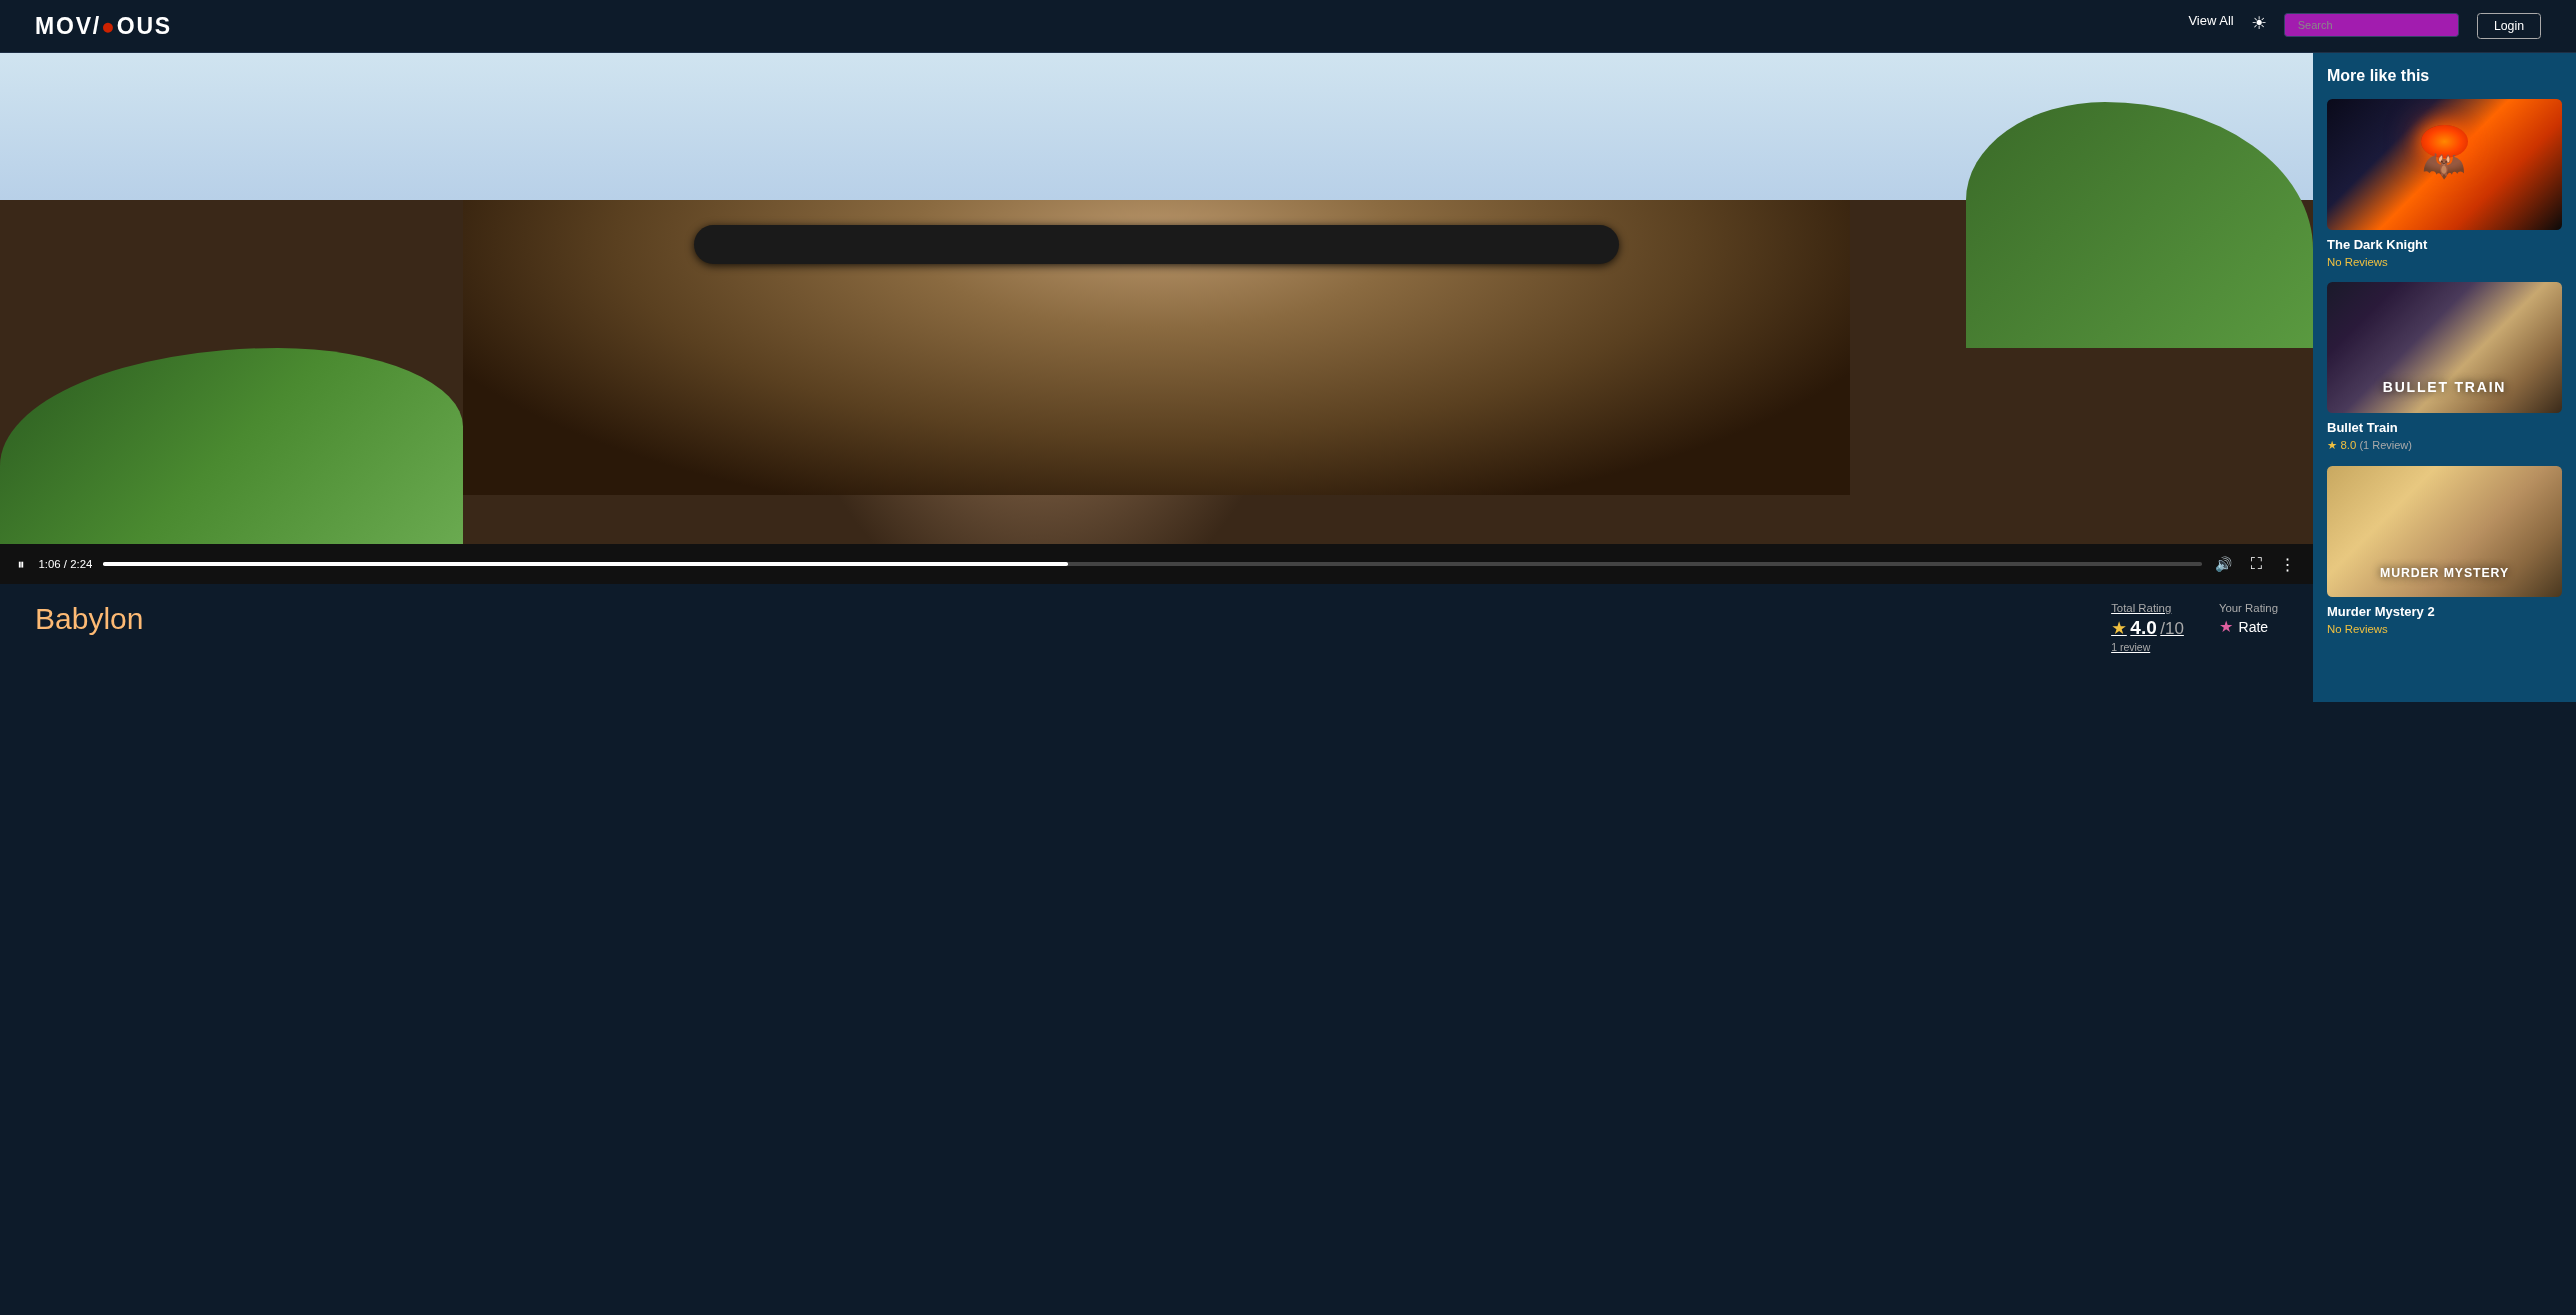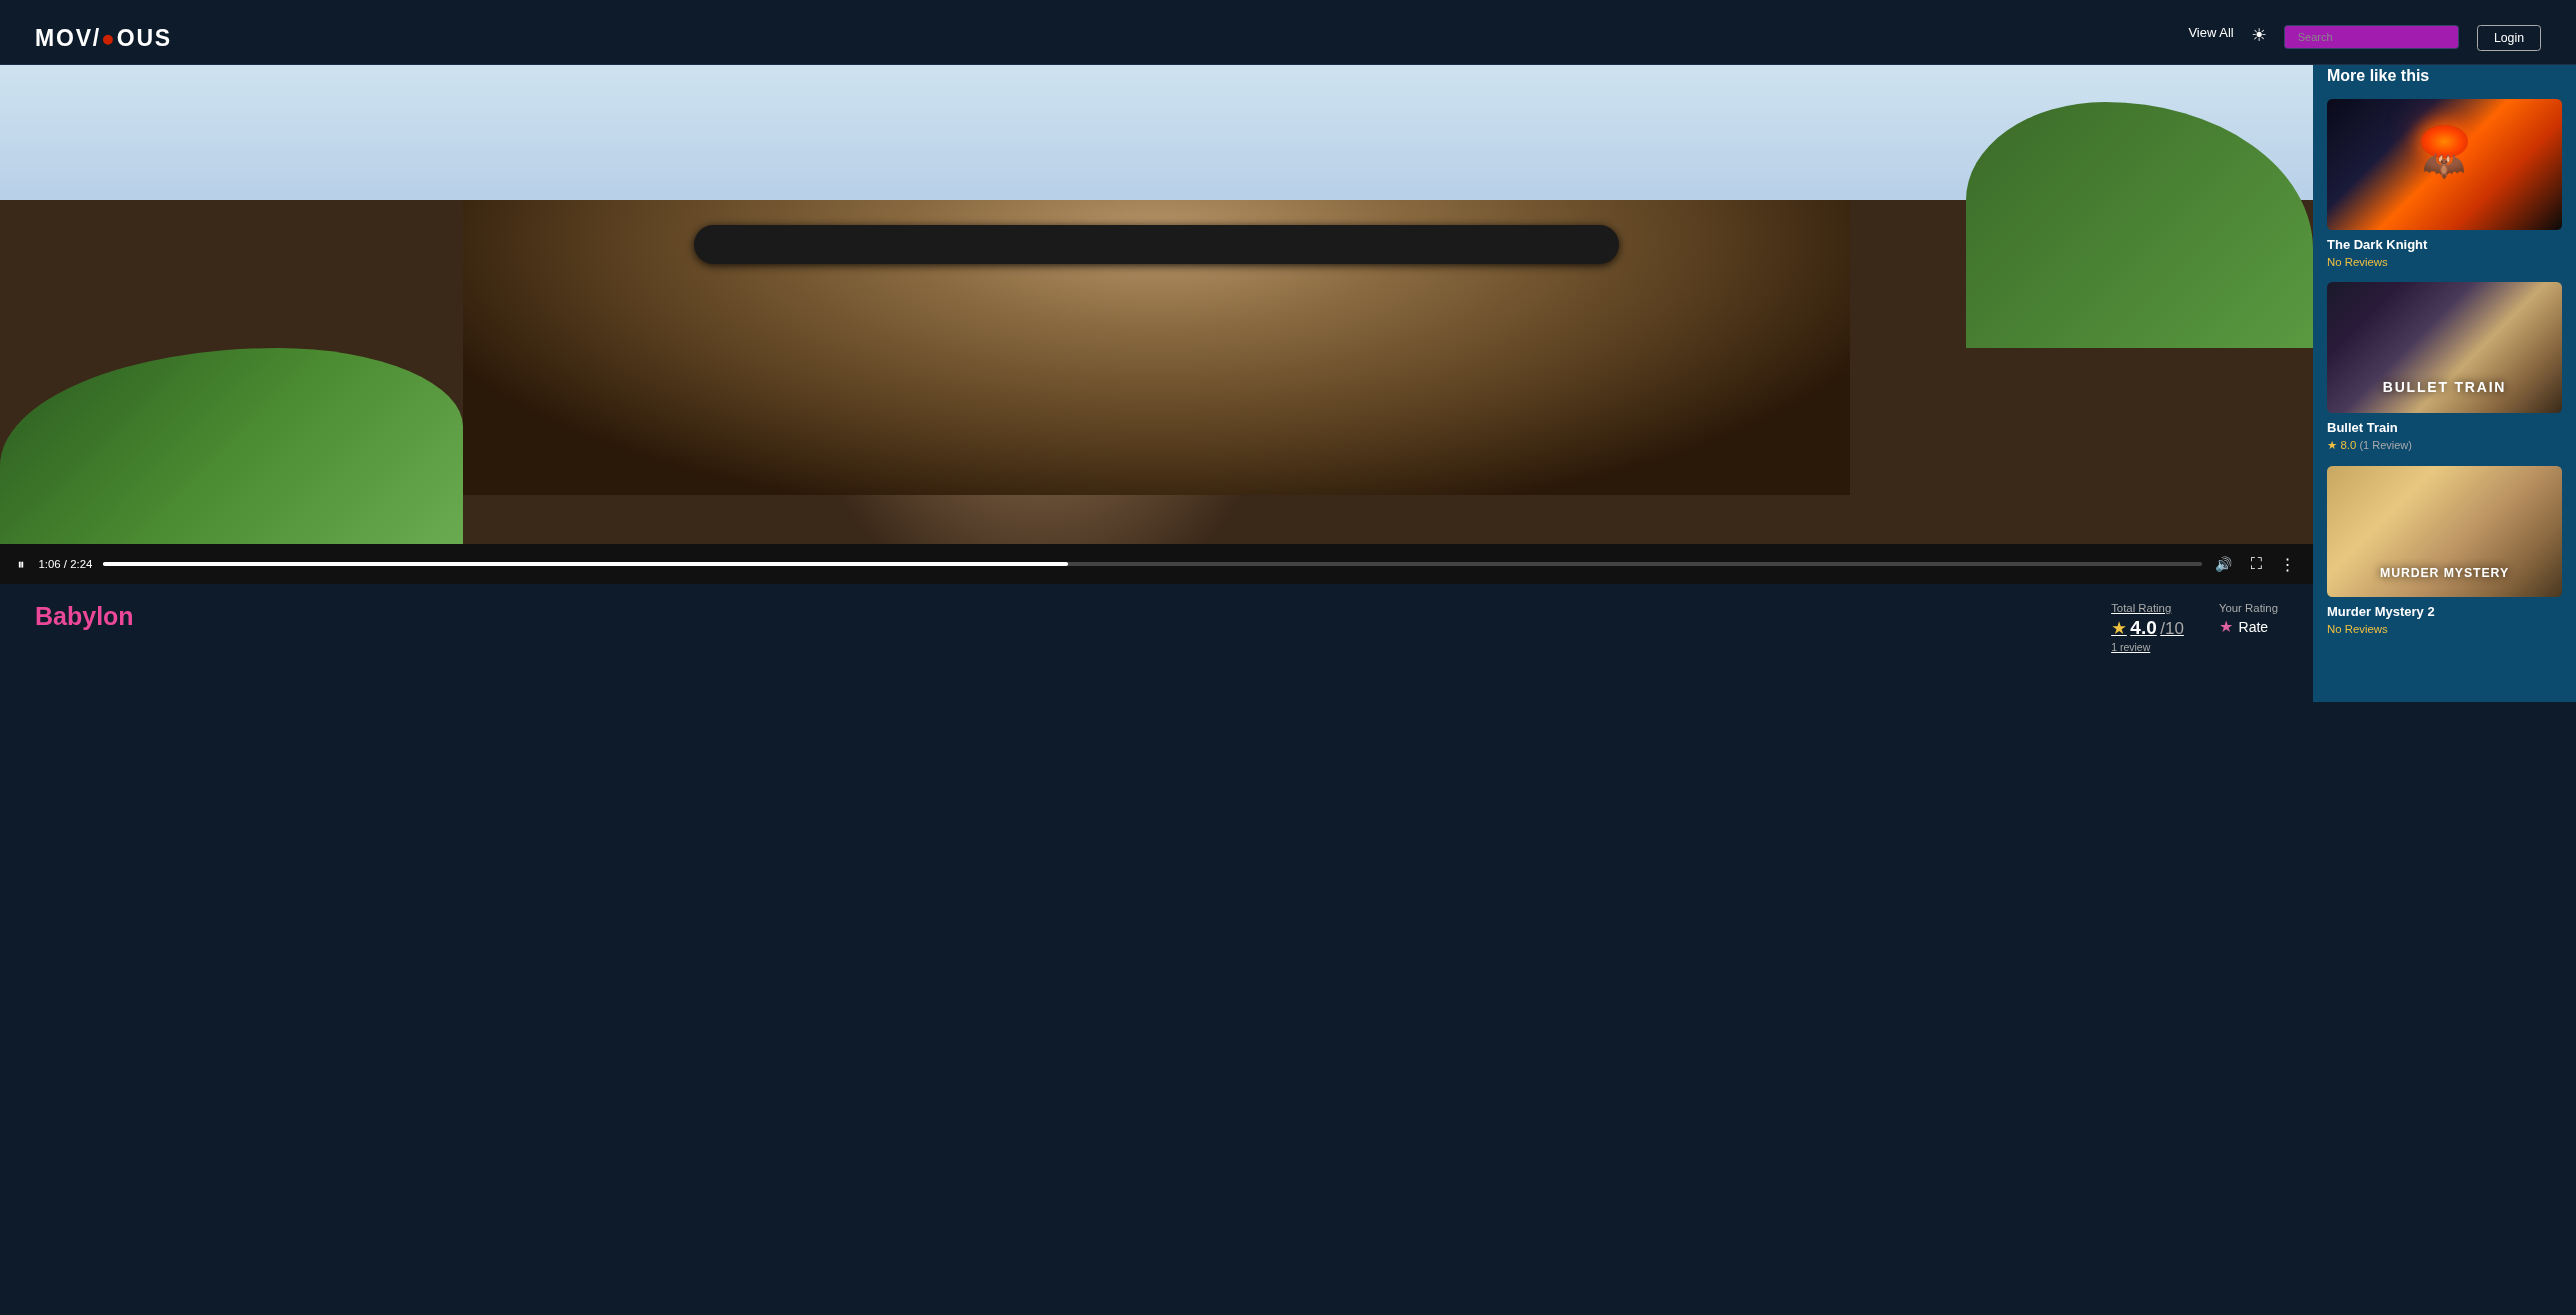--- a/index.html
+++ b/index.html
@@ -15,21 +15,21 @@
     
     header {
       display: flex;
       align-items: center;
       justify-content: space-between;
       background-color: #0d1b2a;
       padding: 0 35px;
       height: 53px;
       border-bottom: 0.9px solid #1e2f45;
       position: sticky;
-      top: 12px;
+      top: 0;
       z-index: 100;
     }
 
     .logo {
       font-size: 23px;
       font-weight: bold;
       letter-spacing: 1.8px;
       color: #ffffff;
     }
 
@@ -213,23 +213,23 @@
 
     .movie-title-section {
       display: flex;
       justify-content: space-between;
       align-items: flex-start;
       margin-bottom: 14px;
       padding: 0 0;
     }
 
     .movie-title {
-      color: #ec4899;
-      font-size: 25px;
-      font-weight: bold;
+      color: #fdba74;
+      font-size: 30px;
+      font-weight: normal;
     }
 
     .rating-section {
       display: flex;
       gap: 35px;
       align-items: flex-start;
     }
 
     .total-rating {
       text-align: left;

